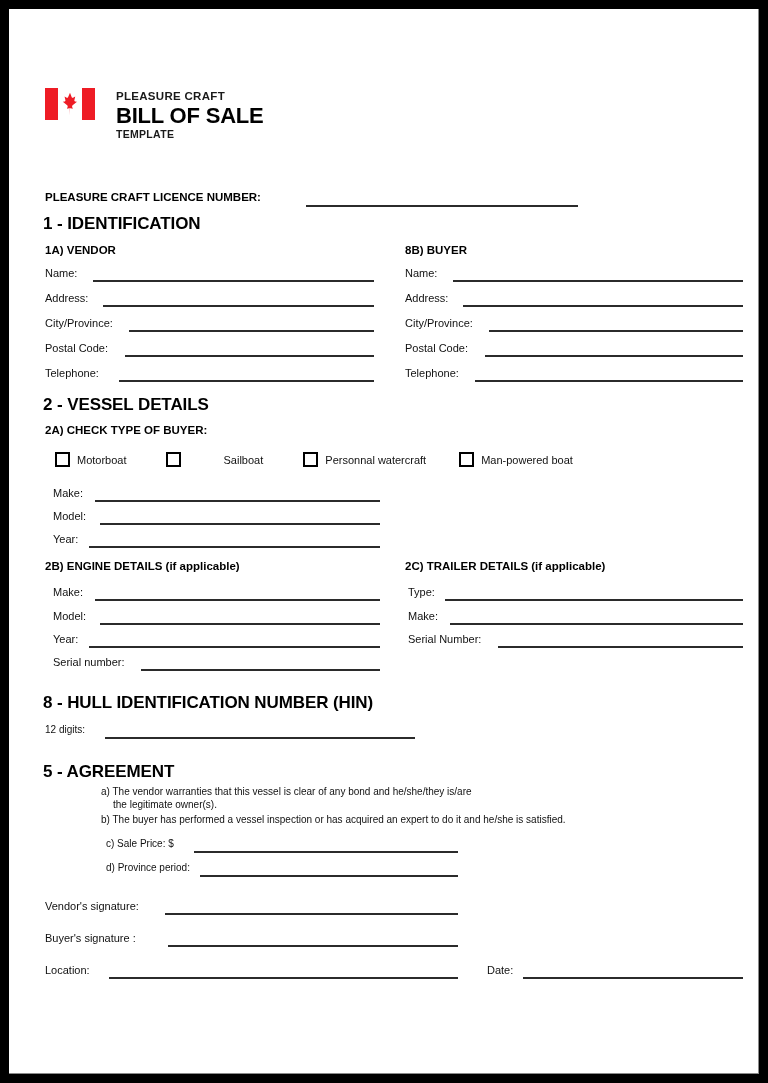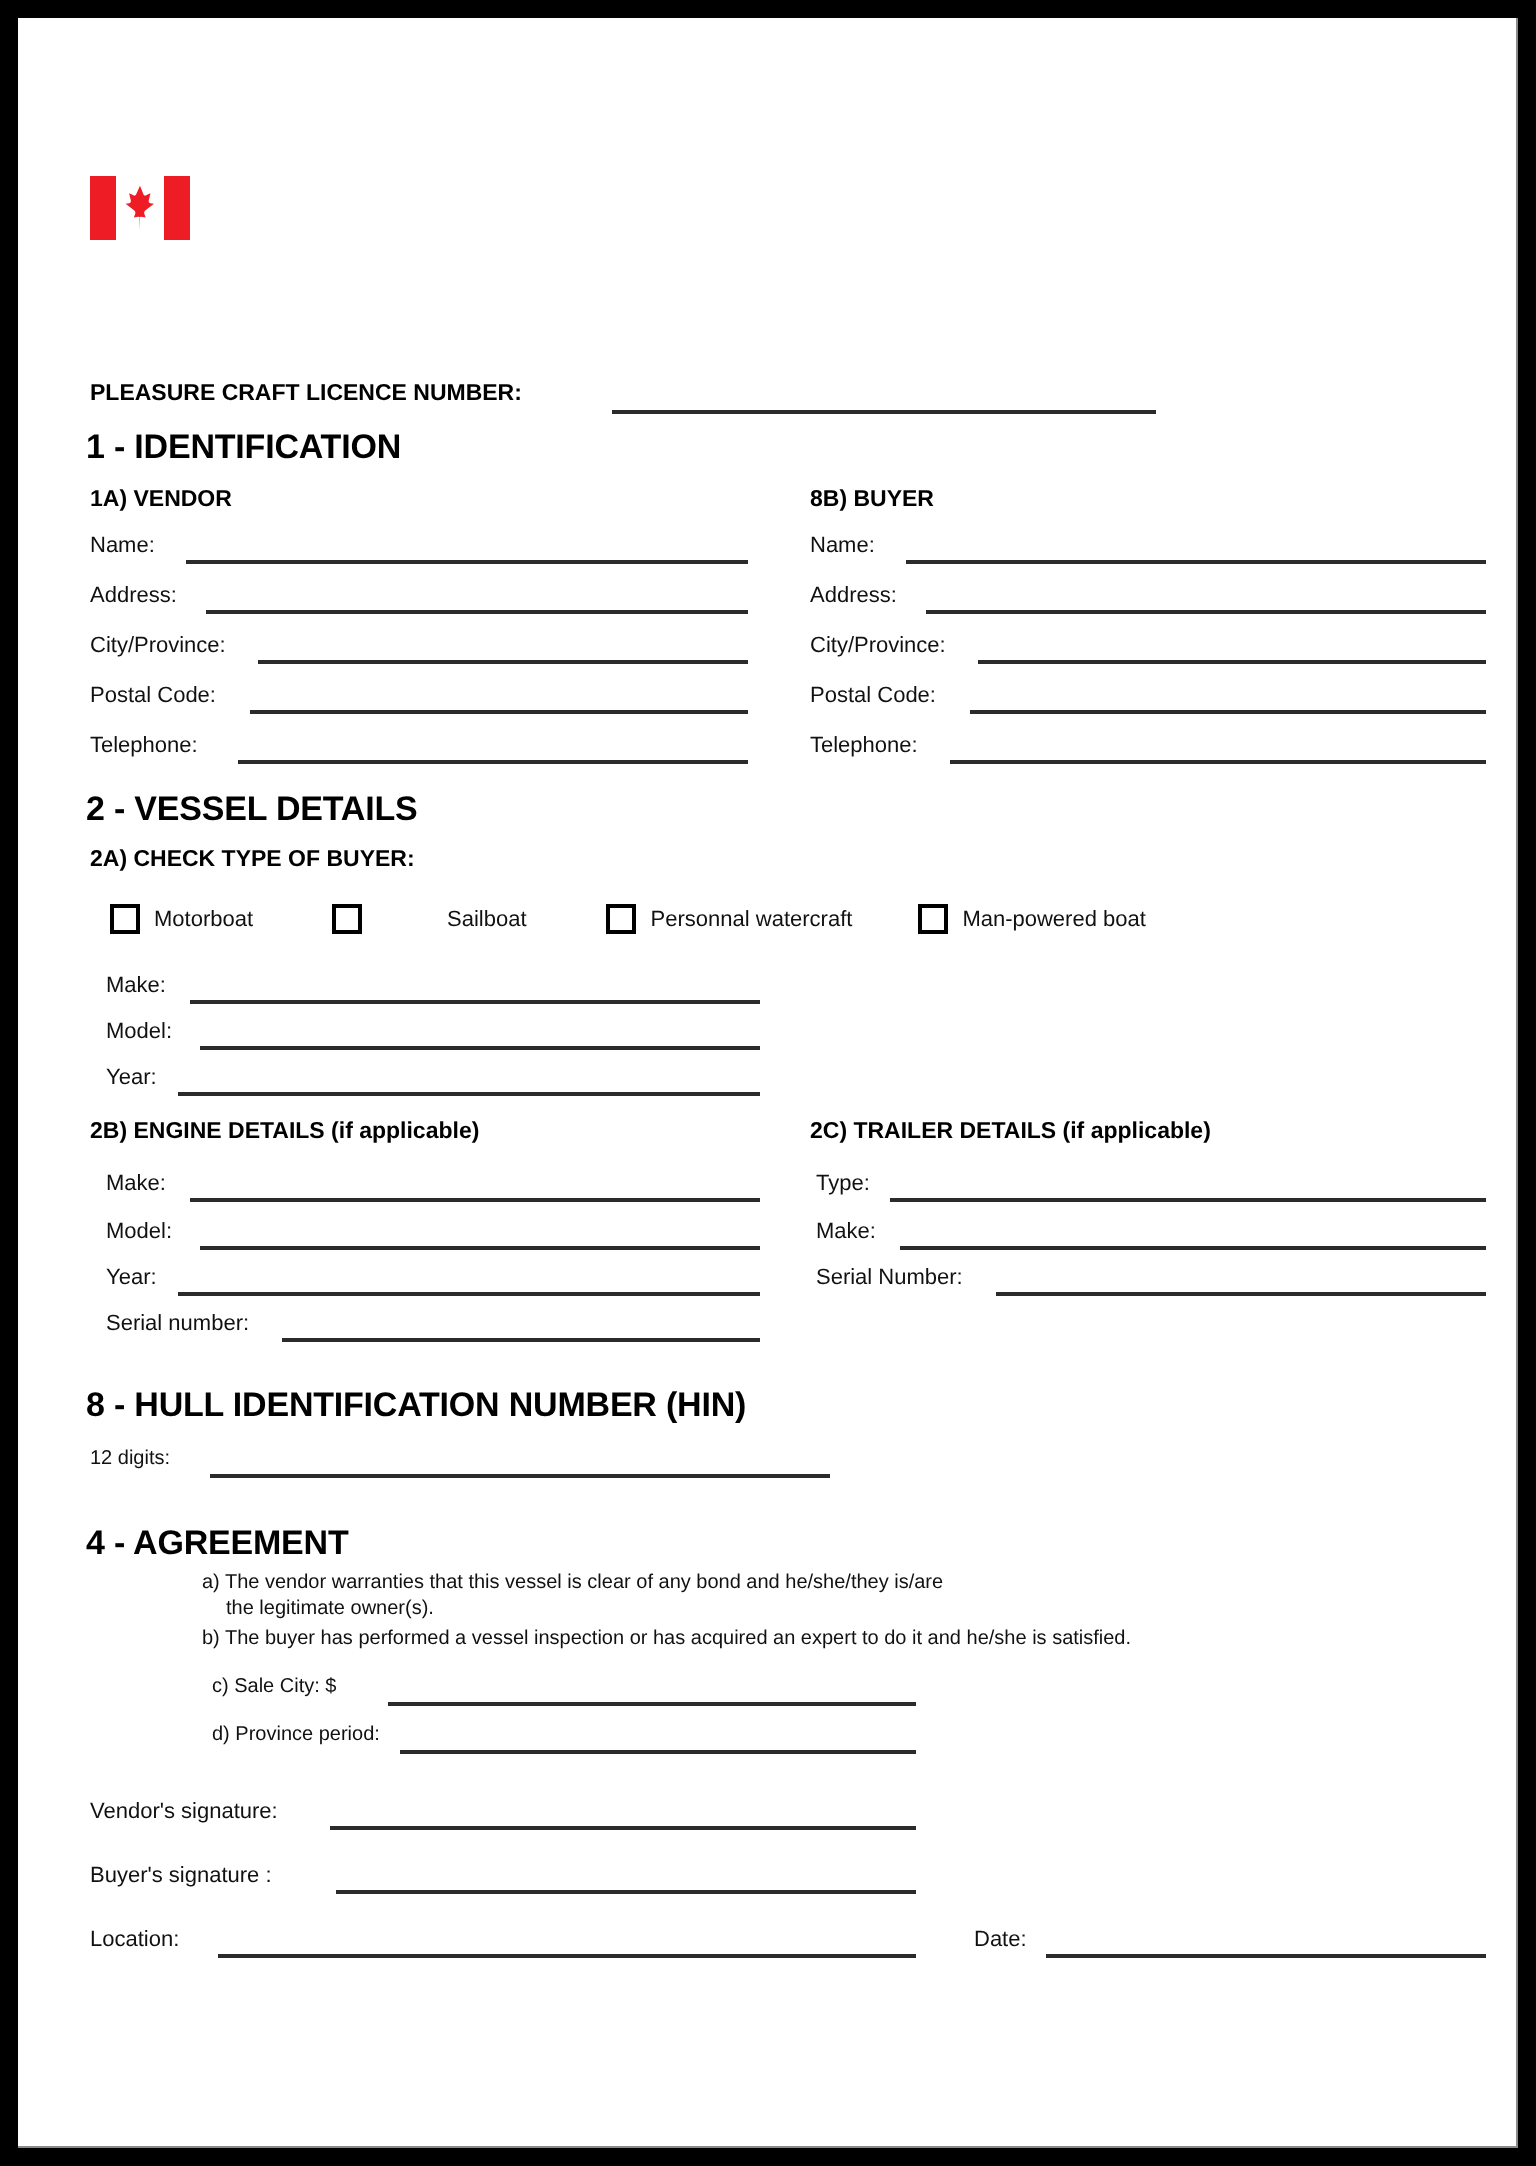--- a/index.html
+++ b/index.html
@@ -154,20 +154,25 @@
 <div class="inner">
 
   <div class="header">
     <div class="flag">
       <div class="band left"></div>
       <div class="band right"></div>
       <svg class="leaf" viewBox="0 0 100 110">
         <path fill="#ee1c25" d="M50 4 L58 24 Q60 28 64 26 L74 21 L70 38 Q69 43 73 44 L82 45 L62 61 Q58 64 60 69 L63 77 L53 75 Q49 74 49 79 L50 106 L50 106 L50 79 Q50 74 46 75 L36 77 L39 69 Q41 64 37 61 L17 45 L26 44 Q30 43 29 38 L25 21 L35 26 Q39 28 41 24 Z"></path>
       </svg>
     </div>
+    <div class="titleblock">
+      <div class="t-small">PLEASURE CRAFT</div>
+      <div class="t-big">BILL OF SALE</div>
+      <div class="t-tmpl">TEMPLATE</div>
+    </div>
   </div>
 
   <div class="licence-label abs" style="left:36px; top:182px;">PLEASURE CRAFT LICENCE NUMBER:</div>
   <div class="rule" style="left:297px; top:196px; width:272px;"></div>
 
   <div class="sec-head abs" style="left:34px; top:205px;">1 - IDENTIFICATION</div>
 
   <div class="sub-head abs" style="left:36px; top:235px;">1A) VENDOR</div>
   <div class="sub-head abs" style="left:396px; top:235px;">8B) BUYER</div>
 
@@ -254,27 +259,27 @@
   <div class="fld-label abs" style="left:399px; top:601px;">Make:</div>
   <div class="rule" style="left:441px; top:614px; width:293px;"></div>
 
   <div class="fld-label abs" style="left:399px; top:624px;">Serial Number:</div>
   <div class="rule" style="left:489px; top:637px; width:245px;"></div>
 
   <div class="sec-head abs" style="left:34px; top:684px;">8 - HULL IDENTIFICATION NUMBER (HIN)</div>
   <div class="body-txt abs" style="left:36px; top:715px;">12 digits:</div>
   <div class="rule" style="left:96px; top:728px; width:310px;"></div>
 
-  <div class="sec-head abs" style="left:34px; top:753px;">4 - AGREEMENT</div>
+  <div class="sec-head abs" style="left:34px; top:753px;">5 - AGREEMENT</div>
 
   <div class="body-txt abs" style="left:92px; top:777px;">a) The vendor warranties that this vessel is clear of any bond and he/she/they is/are</div>
   <div class="body-txt abs" style="left:104px; top:790px;">the legitimate owner(s).</div>
   <div class="body-txt abs" style="left:92px; top:805px;">b) The buyer has performed a vessel inspection or has acquired an expert to do it and he/she is satisfied.</div>
 
-  <div class="body-txt abs" style="left:97px; top:829px;">c) Sale City:  $</div>
+  <div class="body-txt abs" style="left:97px; top:829px;">c) Sale Price:  $</div>
   <div class="rule" style="left:185px; top:842px; width:264px;"></div>
 
   <div class="body-txt abs" style="left:97px; top:853px;">d) Province period:</div>
   <div class="rule" style="left:191px; top:866px; width:258px;"></div>
 
   <div class="fld-label abs" style="left:36px; top:891px;">Vendor's signature:</div>
   <div class="rule" style="left:156px; top:904px; width:293px;"></div>
 
   <div class="fld-label abs" style="left:36px; top:923px;">Buyer's signature :</div>
   <div class="rule" style="left:159px; top:936px; width:290px;"></div>

